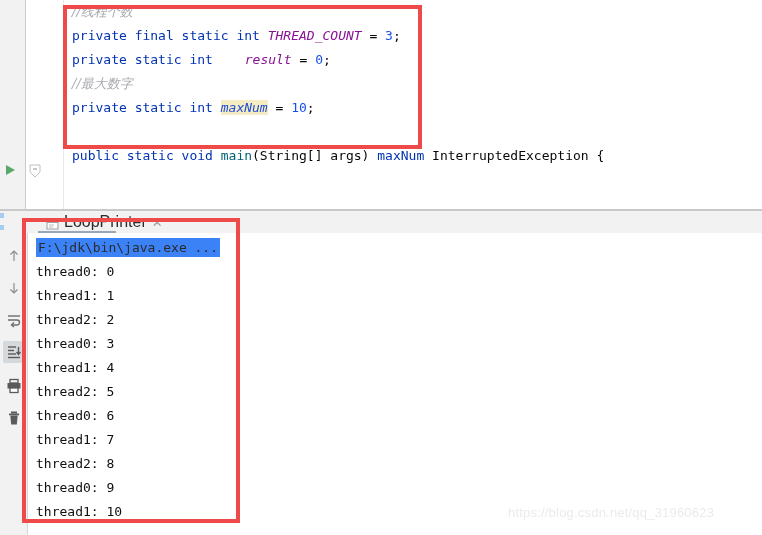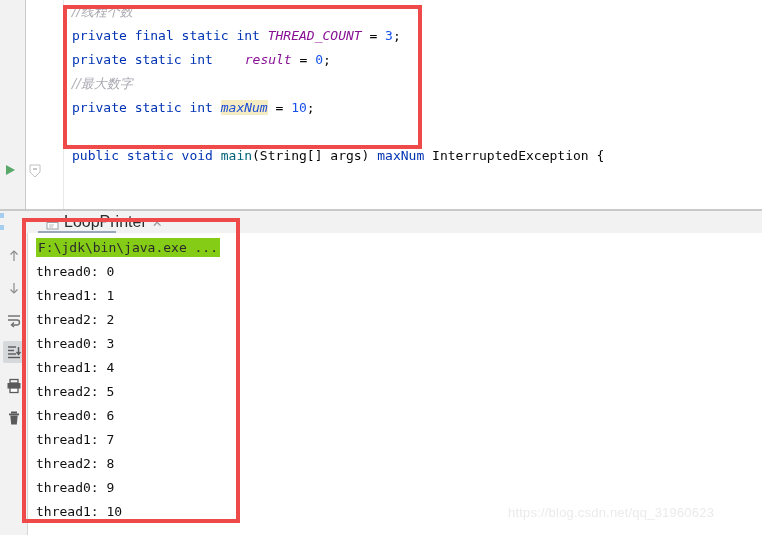--- a/index.html
+++ b/index.html
@@ -168,21 +168,21 @@
   .out-line {
     white-space: pre;
     height: 24px;
     padding-left: 8px;
     color: #0f0f0f;
   }
   .out-line.cmd {
     color: #2b2b2b;
   }
   .cmd-hl {
-    background: #84cc16;
+    background: #3b82f6;
     padding: 2px 2px;
   }
   #console-left-rule {
     position: absolute;
     left: 28px; top: 22px;
     width: 1px; height: 302px;
     background: #e4e4e4;
   }
 
   

